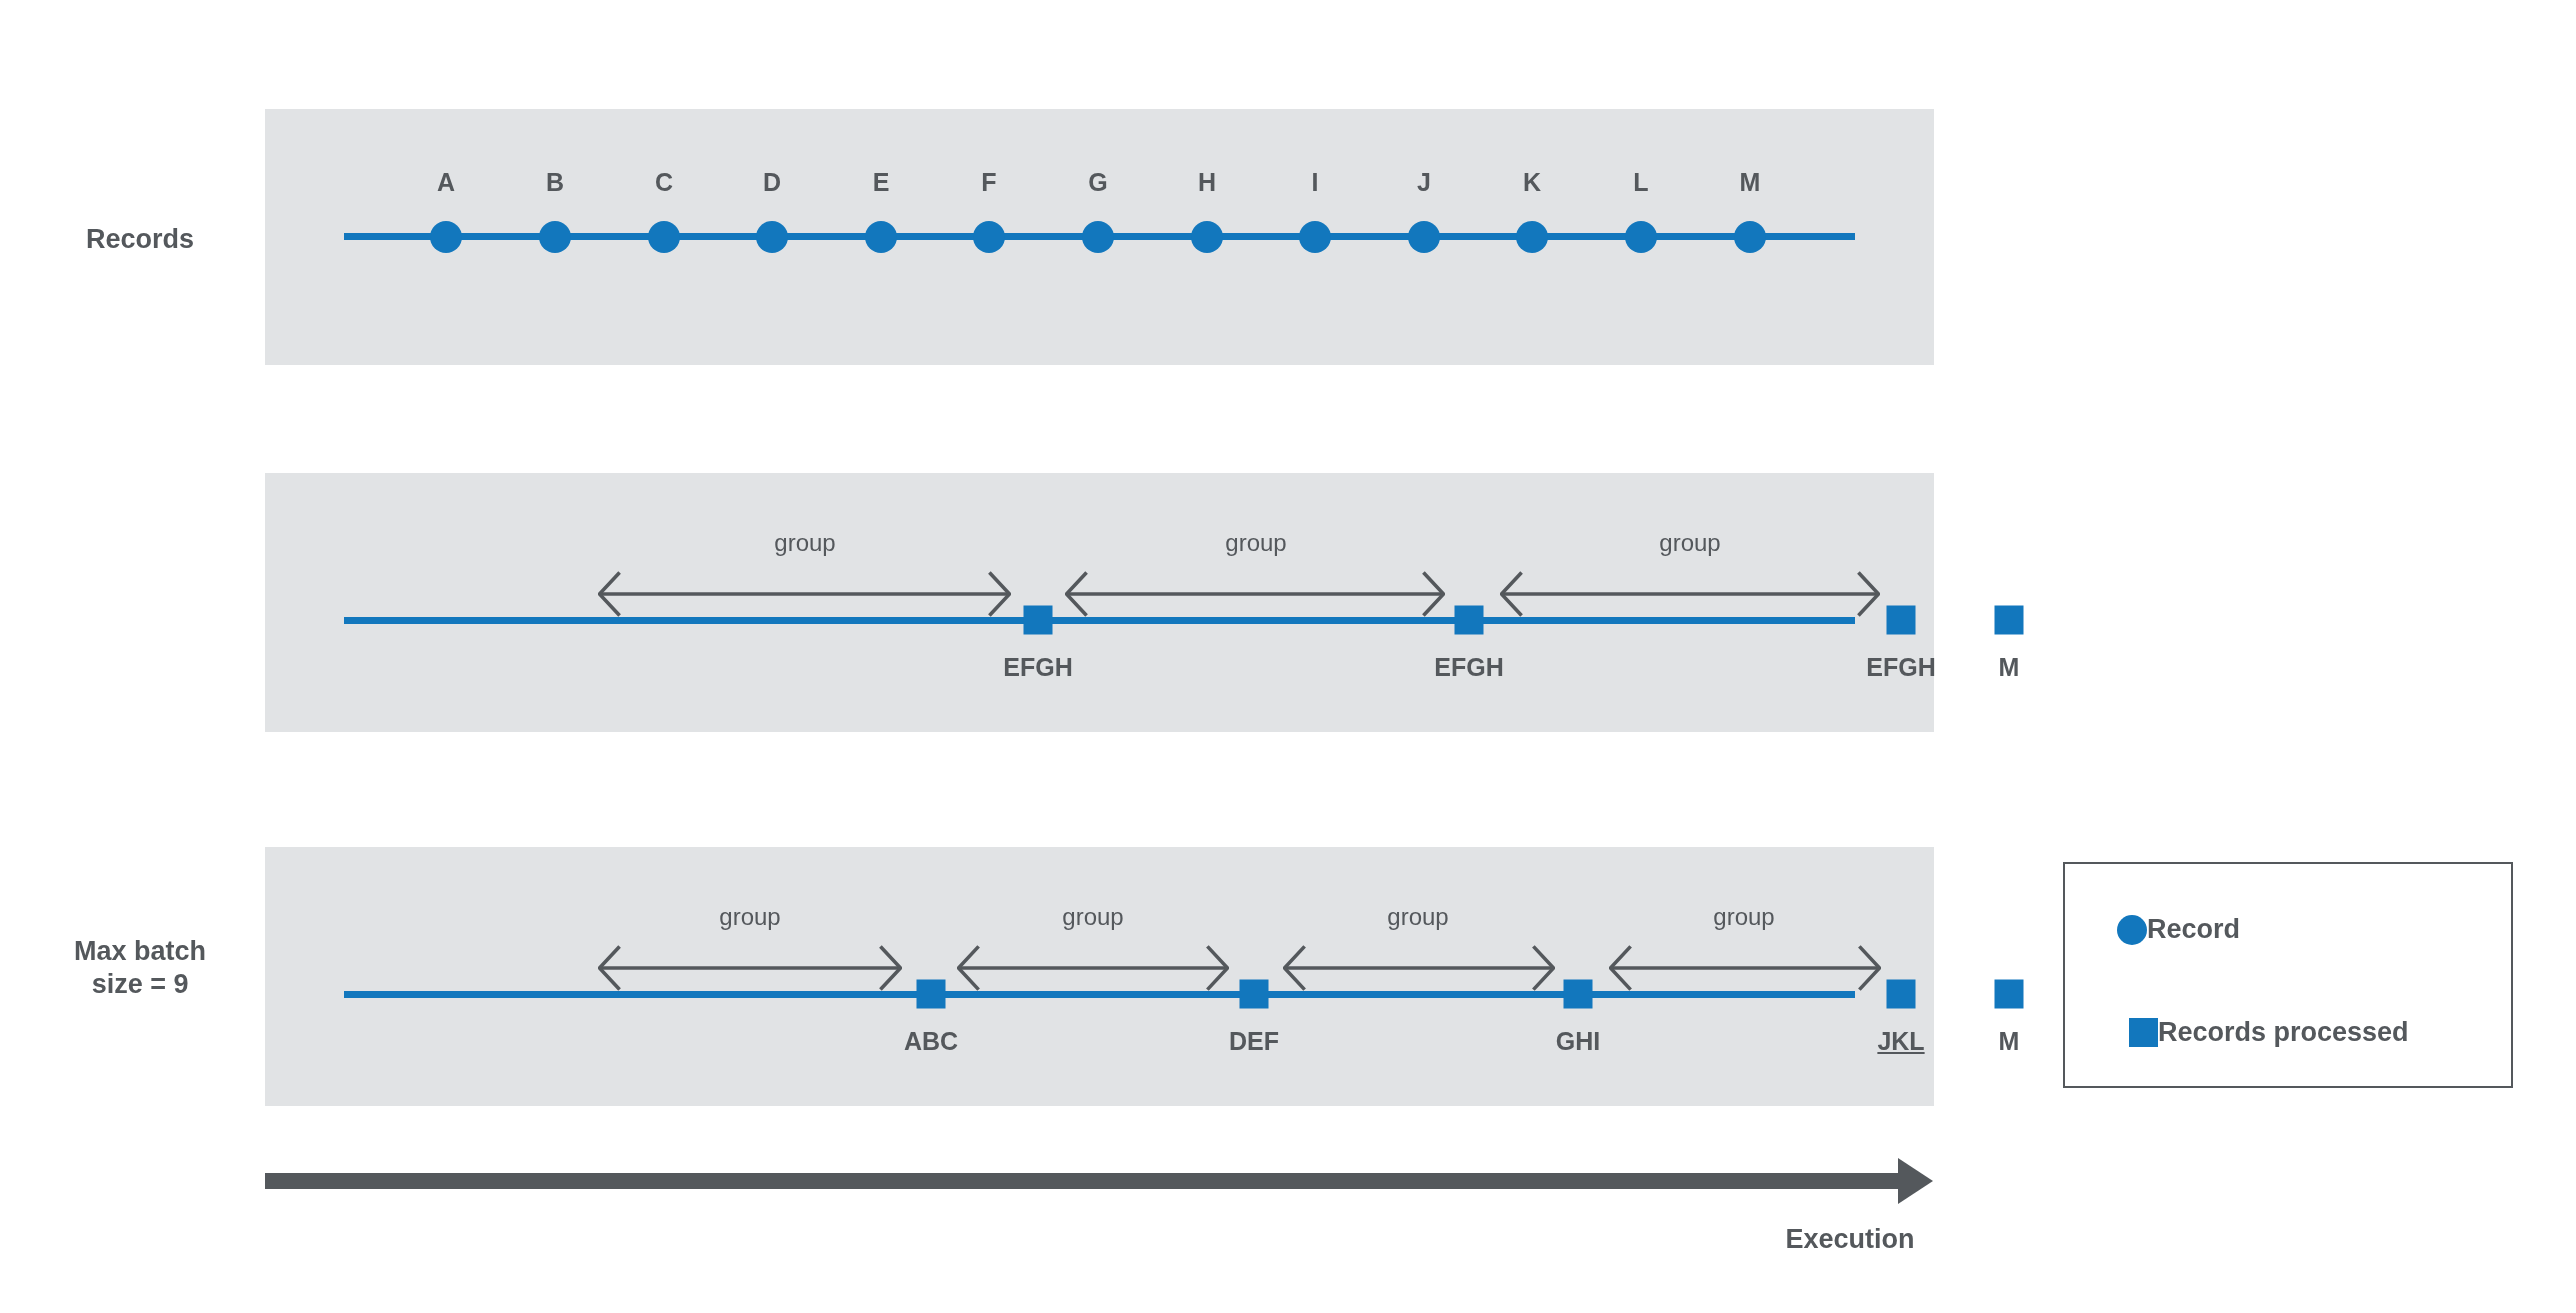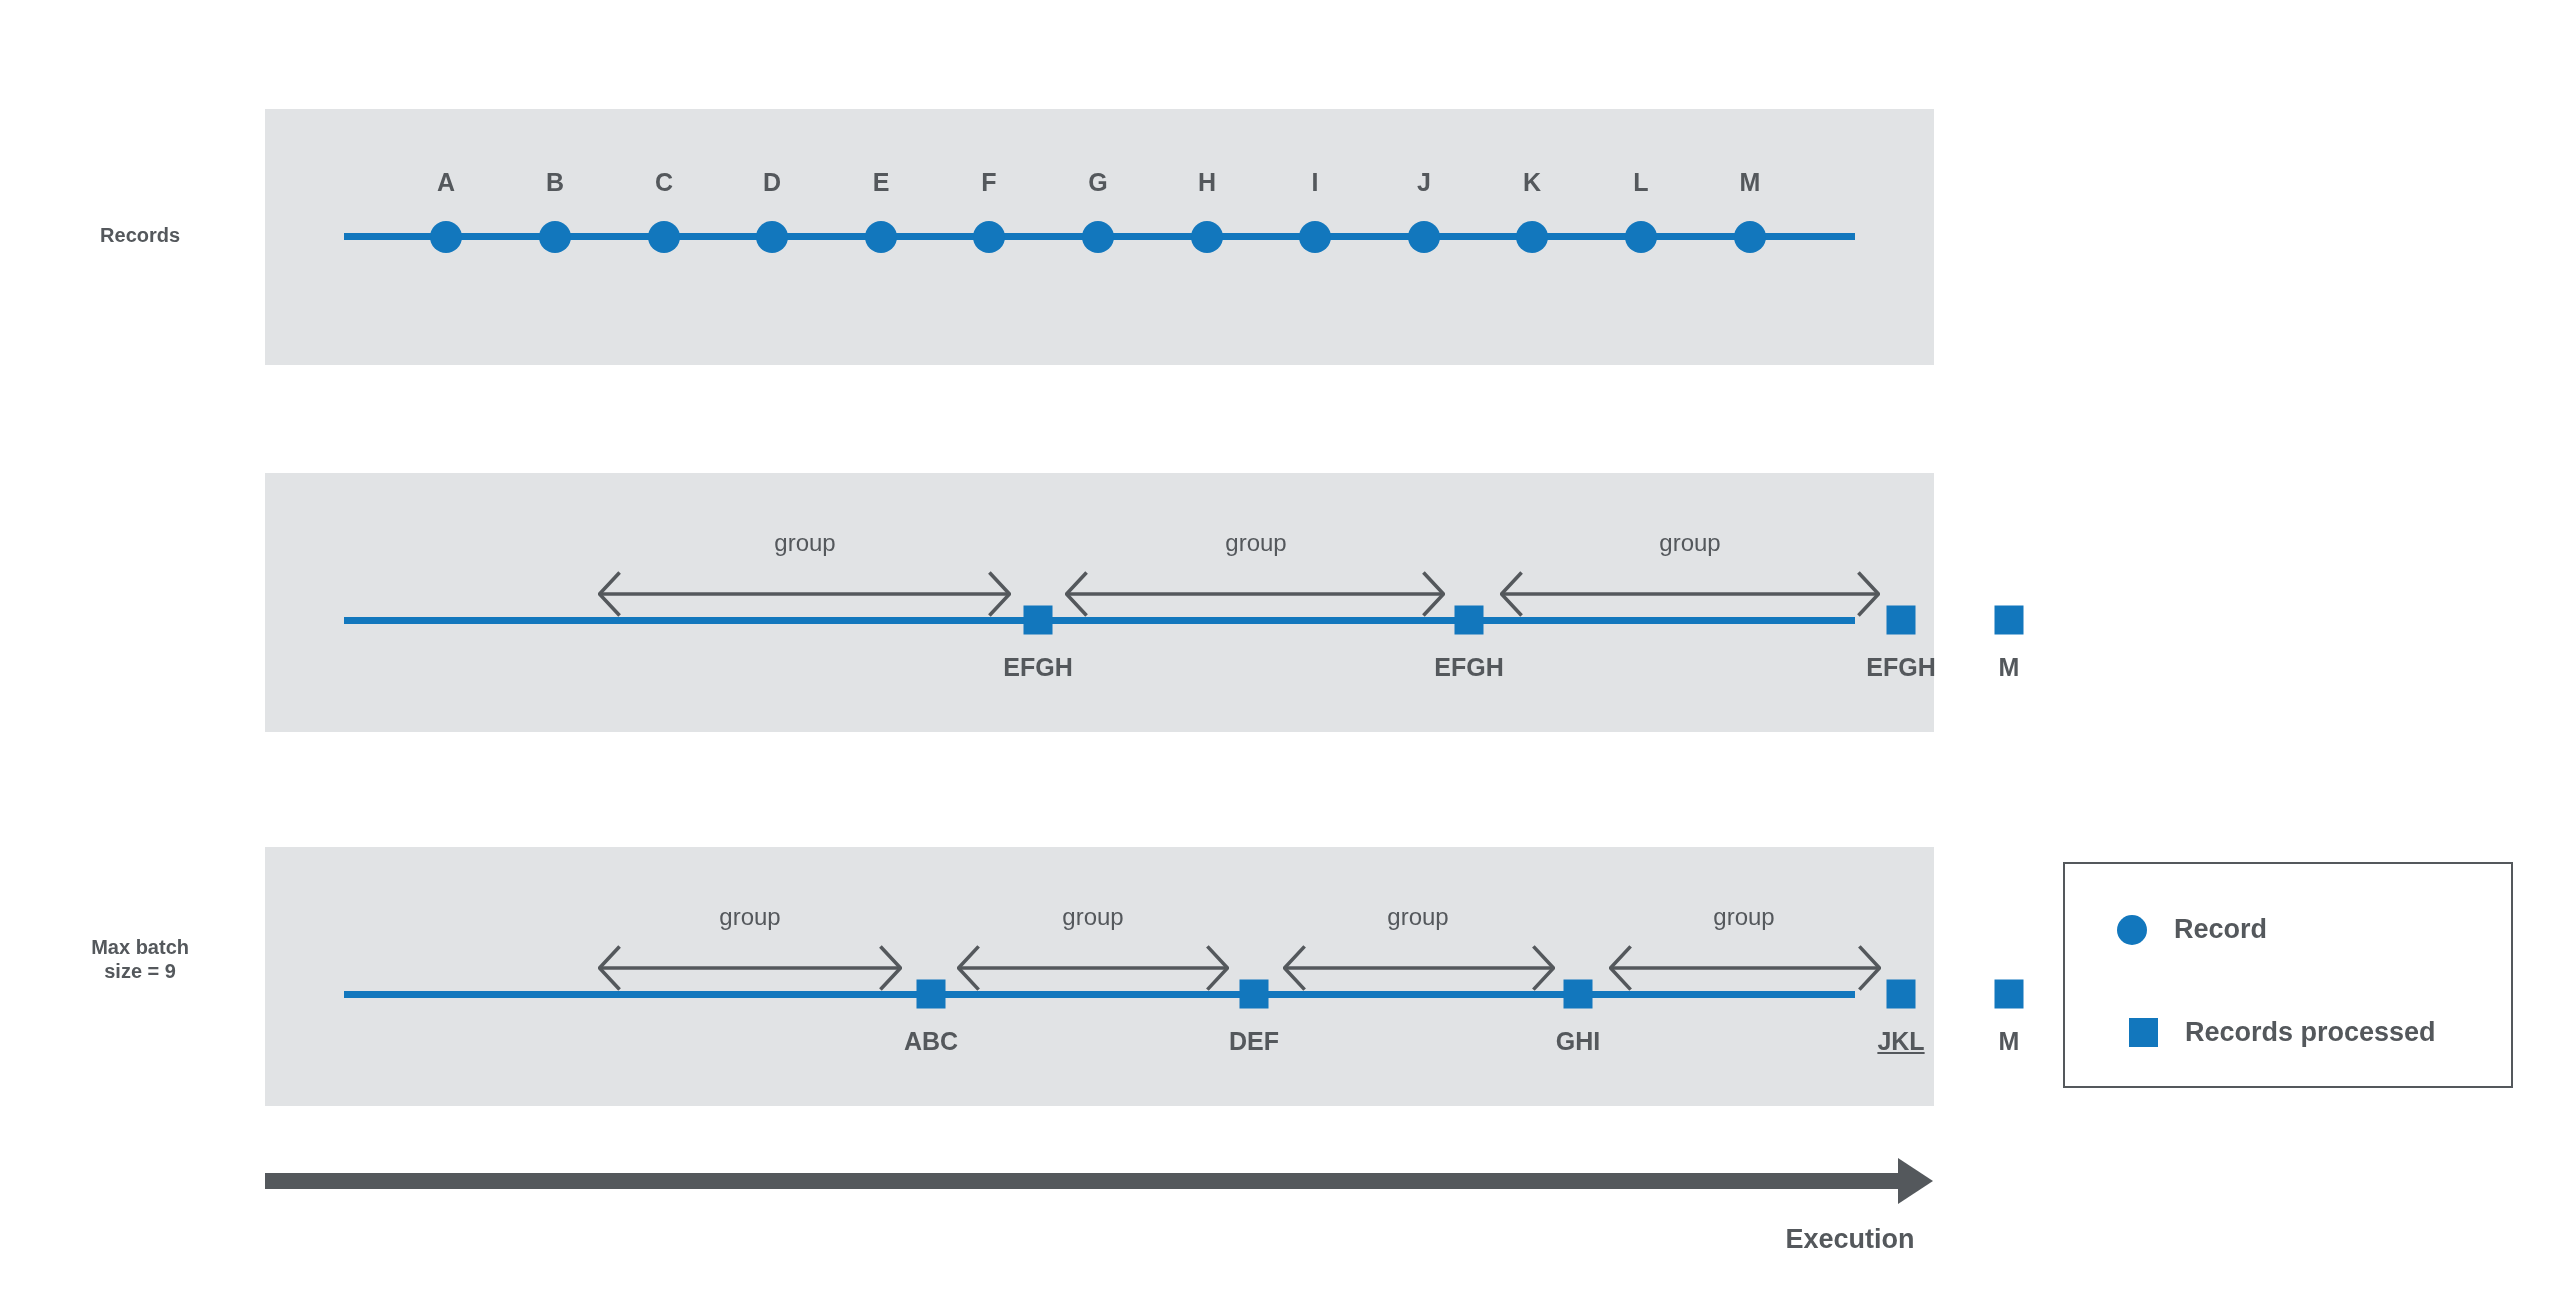--- a/index.html
+++ b/index.html
@@ -19,21 +19,21 @@
     position: absolute;
     left: 0; top: 0;
     width: 2576px;
     height: 1314px;
   }
   .row-label {
     position: absolute;
     text-align: center;
     font-weight: bold;
     color: #54585c;
-    font-size: 20px;
+    font-size: 27px;
     line-height: 1.22;
     width: 237px;
     left: 21.6px;
   }
   .panel {
     position: absolute;
     background: #e1e3e5;
     left: 265px;
     width: 1669px;
   }
@@ -125,21 +125,20 @@
     background: #1277bd;
     flex: none;
   }
   .legend-swatch-square {
     width: 29px;
     height: 29px;
     background: #1277bd;
     flex: none;
   }
   .legend-text {
-    margin-left: 27px;
     font-weight: bold;
     font-size: 27px;
     color: #54585c;
     white-space: nowrap;
   }
 </style>
 </head>
 <body>
 
 <div id="stage">

